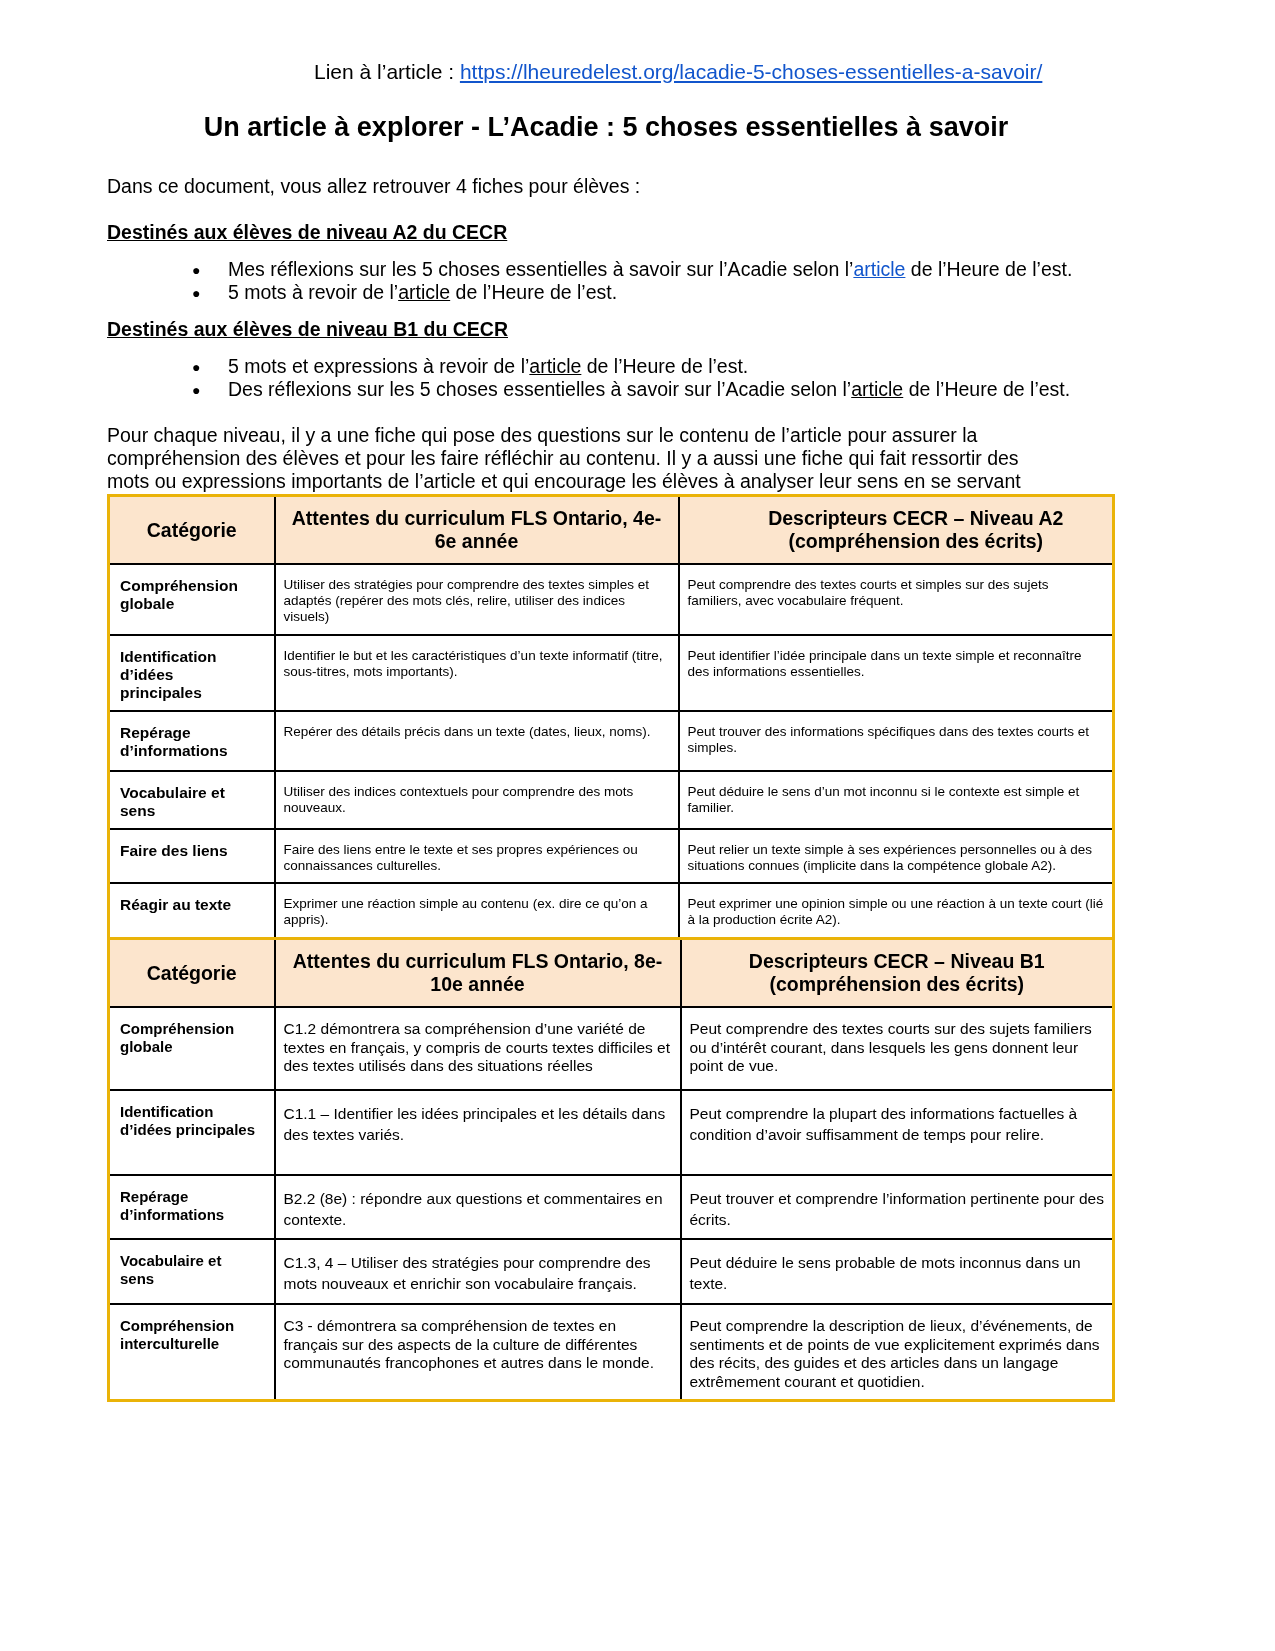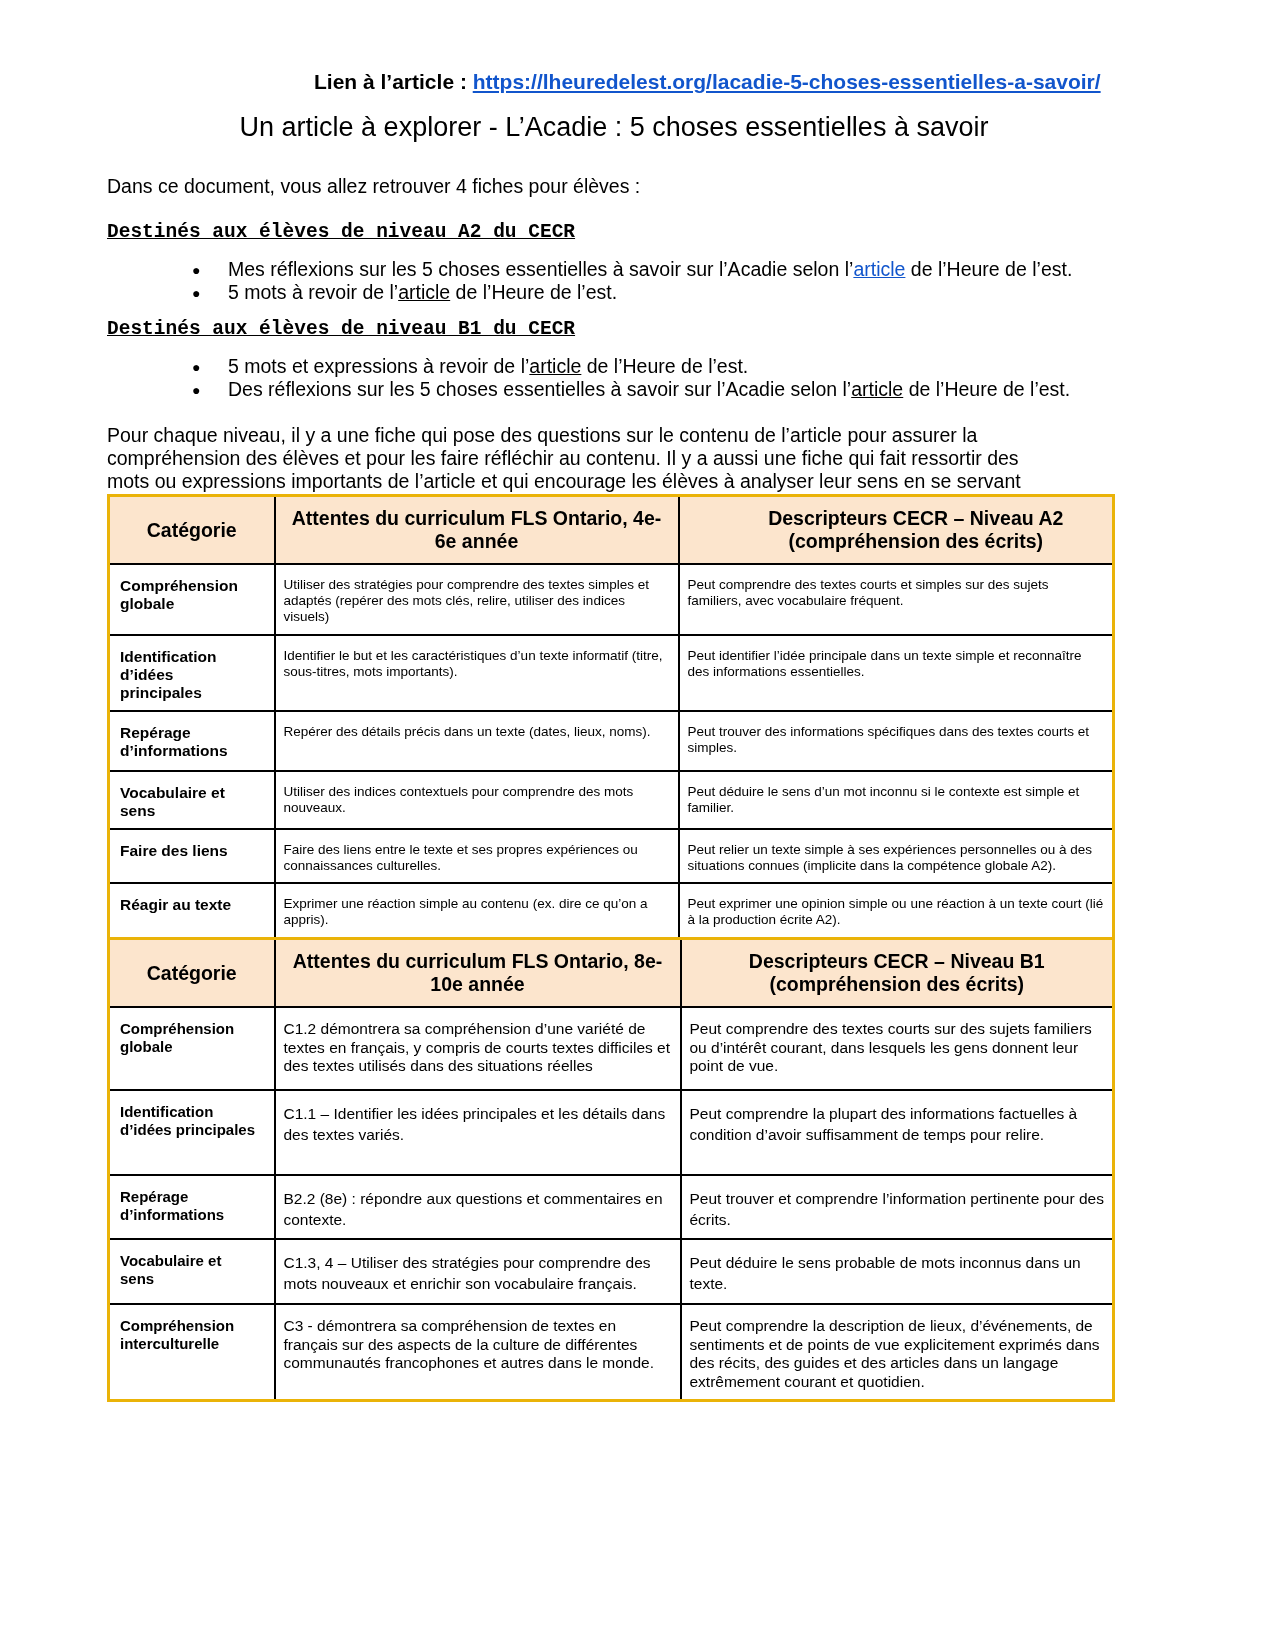--- a/index.html
+++ b/index.html
@@ -1,27 +1,27 @@
 <!DOCTYPE html>
 <html><head>
   <meta charset="utf-8">
   <style>
     html, body { margin: 0; padding: 0; background: #ffffff; }
     body {
       width: 1275px; height: 1651px; position: relative; overflow: hidden;
       font-family: "Liberation Sans", sans-serif; color: #000;
     }
-    .link-line { position: absolute; left: 314px; top: 70px; font-size: 21px; white-space: nowrap; font-weight: bold; }
+    .link-line { position: absolute; left: 314px; top: 60px; font-size: 21px; white-space: nowrap; }
     .link-line a { color: #1155cc; text-decoration: underline; }
     .title {
       position: absolute; left: 0; top: 112px; width: 1212px; text-align: center;
-      font-size: 27px; font-weight: normal; padding-left: 8px;
+      font-size: 27px; font-weight: bold;
     }
     .intro { position: absolute; left: 107px; top: 175px; font-size: 19.5px; line-height: 23px; width: 1000px; }
-    .section-title { font-weight: bold; text-decoration: underline; font-family: Liberation Mono, monospace; }
+    .section-title { font-weight: bold; text-decoration: underline; }
     ul.bullets { margin: 14px; padding: 0 0 0 107px; list-style: none; }
     ul.bullets li { position: relative; white-space: nowrap; }
     ul.bullets li::before {
       content: "●"; position: absolute; left: -36px; font-size: 14px; top: 1px;
     }
     .u { text-decoration: underline; }
     .blue-link { color: #1155cc; text-decoration: underline; }
     .para { margin-top: 23px; }
     table.crit {
       position: absolute; left: 107px; border-collapse: collapse; width: 1005px;

